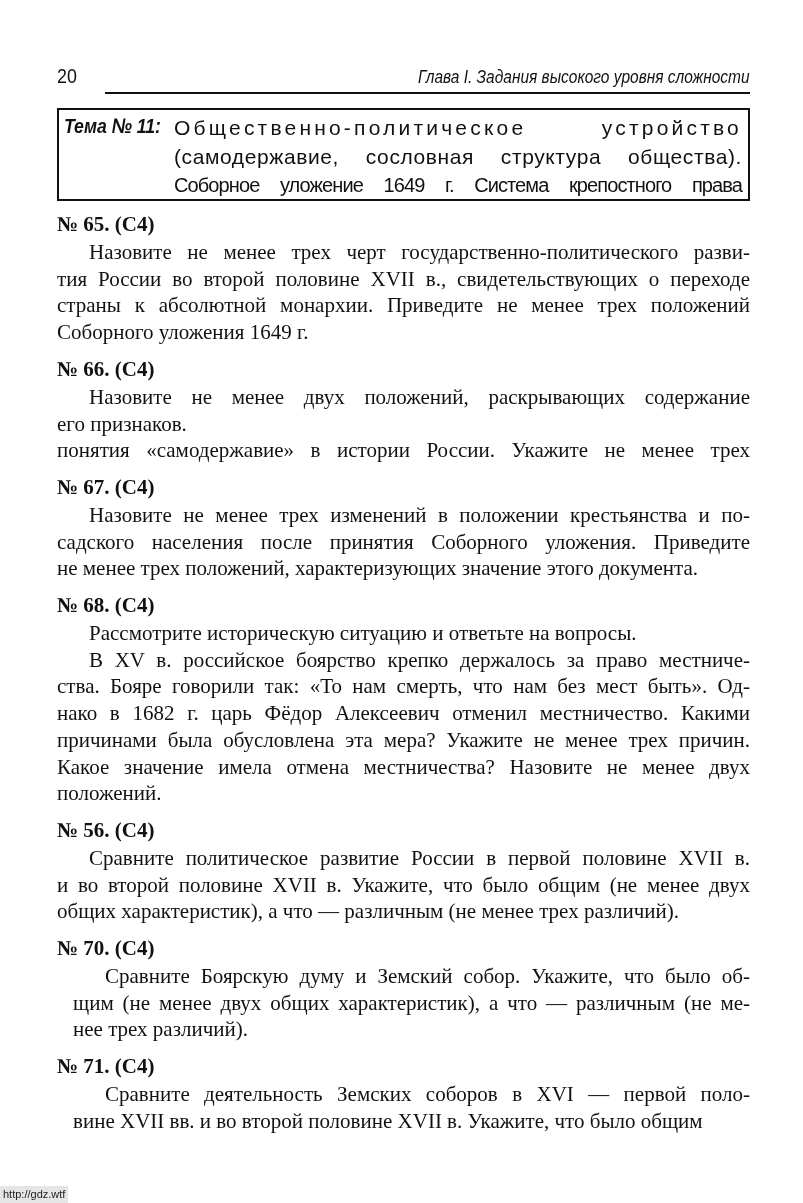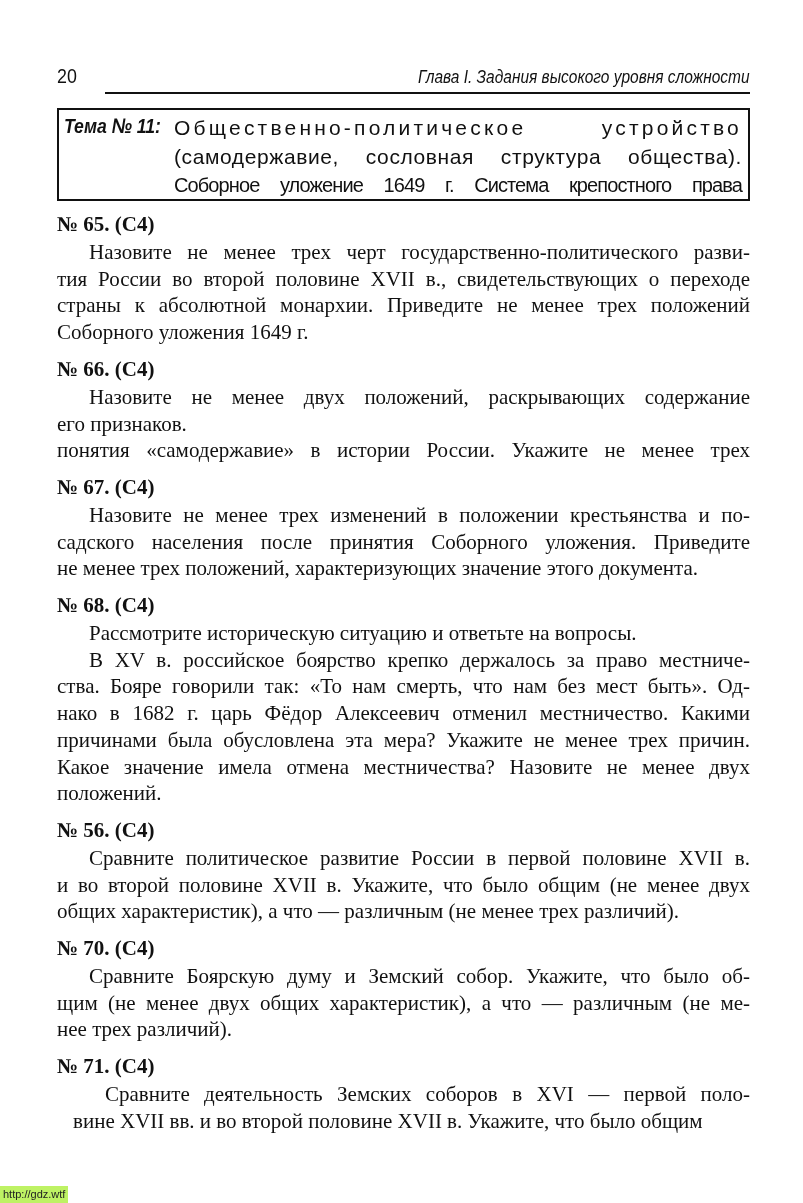--- a/index.html
+++ b/index.html
@@ -124,21 +124,21 @@
       text-align-last: left;
     }
     .task + .task { margin-top: 9px; }
 
     .watermark {
       position: absolute;
       left: 0;
       top: 1186px;
       height: 17px;
       padding: 0 3px;
-      background: #bef264;
+      background: #e5e5e5;
       font-family: "Liberation Sans", sans-serif;
       font-size: 11px;
       line-height: 17px;
       color: #222;
     }
   </style>
 </head>
 <body>
 
 <header class="running-head">
@@ -199,21 +199,21 @@
     <section class="task">
       <span class="task-number">№ 56. (С4)</span>
       <p class="task-para" style="text-indent: 0px;">
         <span class="ln first">Сравните политическое развитие России в первой половине XVII в.</span>
         <span class="ln">и во второй половине XVII в. Укажите, что было общим (не менее двух</span>
         <span class="ln last">общих характеристик), а что — различным (не менее трех различий).</span>
       </p>
     </section>
     <section class="task">
       <span class="task-number">№ 70. (С4)</span>
-      <p class="task-para" style="text-indent: 0px;">
+      <p class="task-para" style="text-indent: 0px; margin-left: 16px;">
         <span class="ln first">Сравните Боярскую думу и Земский собор. Укажите, что было об-</span>
         <span class="ln">щим (не менее двух общих характеристик), а что — различным (не ме-</span>
         <span class="ln last">нее трех различий).</span>
       </p>
     </section>
     <section class="task">
       <span class="task-number">№ 71. (С4)</span>
       <p class="task-para" style="text-indent: 0px; margin-left: 16px;">
         <span class="ln first">Сравните деятельность Земских соборов в XVI — первой поло-</span>
         <span class="ln last">вине XVII вв. и во второй половине XVII в. Укажите, что было общим</span>

